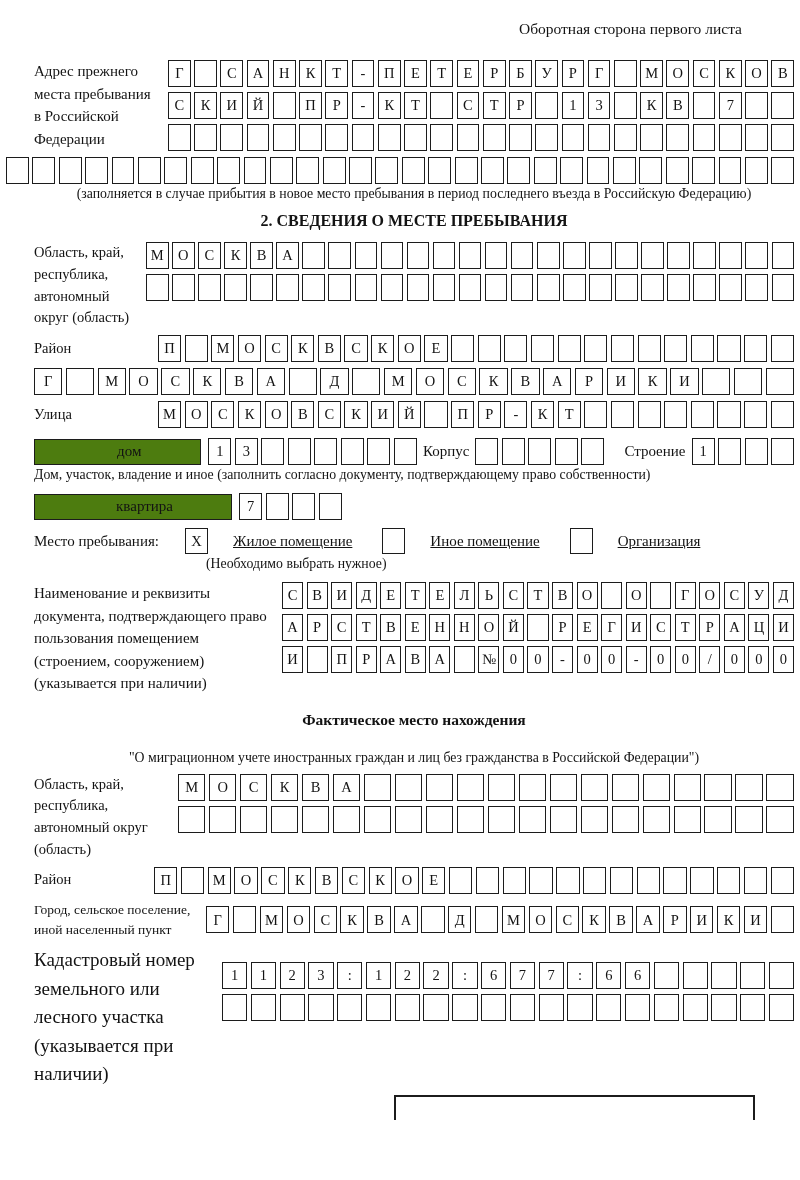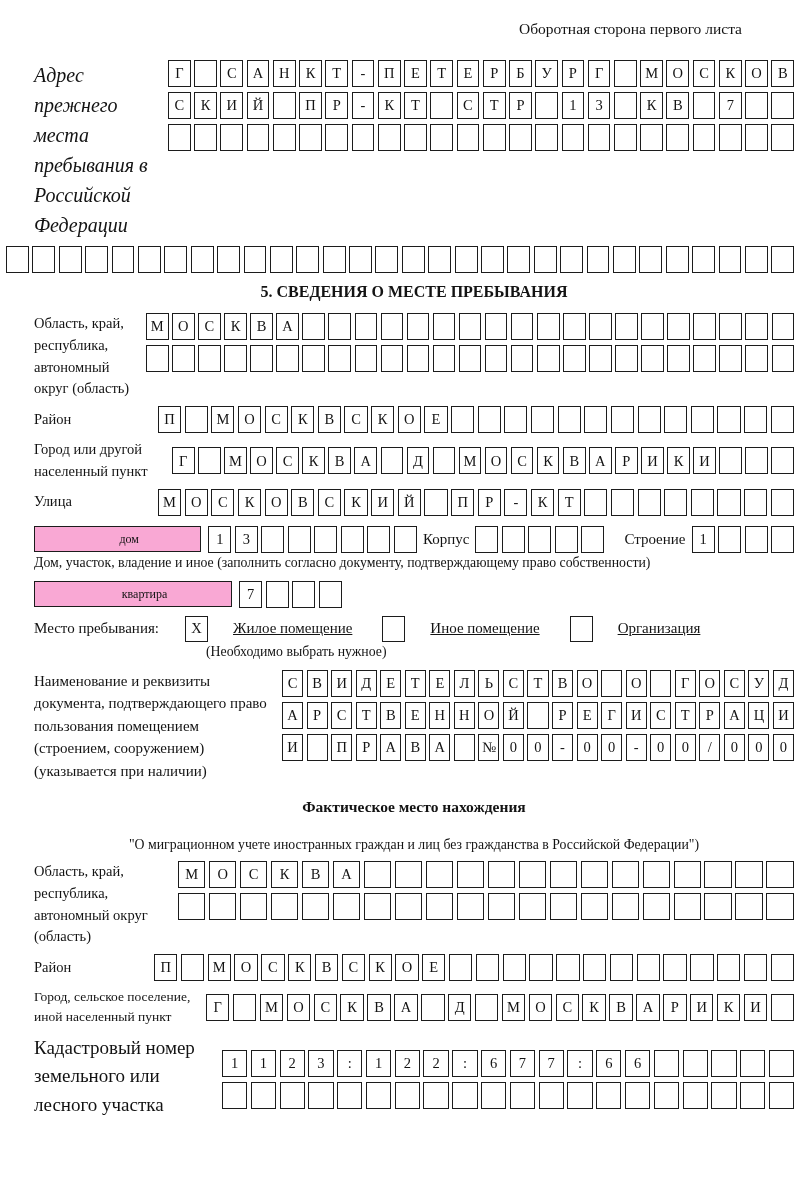--- a/index.html
+++ b/index.html
@@ -23,21 +23,21 @@
   .fullrow{margin-left:-28px;margin-top:0;}
 
   .caption{font-size:13.8px;margin:2px 0 8px;}
   .caption.centered{text-align:center;}
 
   .h-bold{font-weight:bold;text-align:center;font-size:16px;margin:10px 0 12px;}
   .h-bold2{font-weight:bold;text-align:center;font-size:15.5px;margin:16px 0 21px;}
 
   .inline-line{display:flex;align-items:center;font-size:14.5px;margin:10px 0 2px;flex-wrap:nowrap;}
   .labelbox{height:26px;border:1.6px solid #1c1c1c;display:flex;align-items:center;justify-content:center;
-      font-size:12px;box-sizing:border-box;background:#f9a8d4;padding-left:23px;}
+      font-size:15px;box-sizing:border-box;background:#4d7c0f;padding-left:23px;}
   .dom-box{width:168px;}
   .kv-box{width:198px;}
   .gap6{width:7px;flex:0 0 auto;}
   .small-label{padding:0 6px;white-space:nowrap;font-size:15px;}
 
   .chk{width:21px;height:24px;border:1.6px solid #1c1c1c;display:inline-flex;align-items:center;
       justify-content:center;font-size:14.5px;flex:0 0 auto;background:#fff;}
 
   .mesto-line{display:flex;align-items:center;font-size:15px;margin:8px 0 2px;gap:16px;}
   .mesto-line .ml-label{margin-right:10px;}
@@ -48,21 +48,21 @@
   .stamp-box{width:357px;height:177px;border:2px solid #1c1c1c;margin-left:360px;background:#fff;}
 </style>
 </head>
 <body>
 
 <div class="page">
 
   <div class="header-note">Оборотная сторона первого листа</div>
 
   <div class="frow">
-    <div class="flabel" style="flex-basis:134px;font-size:20px;font-style:italic;">Адрес прежнего места пребывания в Российской Федерации</div>
+    <div class="flabel" style="flex-basis:134px;font-size:15px;">Адрес прежнего места пребывания в Российской Федерации</div>
     <div class="fcells">
       <div class="boxrow">
           <span class="cell">Г</span>
           <span class="cell"></span>
           <span class="cell">С</span>
           <span class="cell">А</span>
           <span class="cell">Н</span>
           <span class="cell">К</span>
           <span class="cell">Т</span>
           <span class="cell">-</span>
@@ -162,22 +162,23 @@
       <span class="cell"></span>
       <span class="cell"></span>
       <span class="cell"></span>
       <span class="cell"></span>
       <span class="cell"></span>
       <span class="cell"></span>
       <span class="cell"></span>
       <span class="cell"></span>
       <span class="cell"></span>
     </div>
-
-  <div class="h-bold">5. СВЕДЕНИЯ О МЕСТЕ ПРЕБЫВАНИЯ</div>
+  <div class="caption centered">(заполняется в случае прибытия в новое место пребывания в период последнего въезда в Российскую Федерацию)</div>
+
+  <div class="h-bold">2. СВЕДЕНИЯ О МЕСТЕ ПРЕБЫВАНИЯ</div>
 
   <div class="frow">
     <div class="flabel" style="flex-basis:112px;">Область, край, республика, автономный округ (область)</div>
     <div class="fcells">
       <div class="boxrow">
           <span class="cell">М</span>
           <span class="cell">О</span>
           <span class="cell">С</span>
           <span class="cell">К</span>
           <span class="cell">В</span>
@@ -258,21 +259,20 @@
           <span class="cell"></span>
           <span class="cell"></span>
           <span class="cell"></span>
           <span class="cell"></span>
           <span class="cell"></span>
         </div>
     </div>
   </div>
 
   <div class="frow center">
-    <div class="flabel" style="flex-basis:138px;">Город или другой населенный пункт</div>
     <div class="fcells">
       <div class="boxrow">
           <span class="cell">Г</span>
           <span class="cell"></span>
           <span class="cell">М</span>
           <span class="cell">О</span>
           <span class="cell">С</span>
           <span class="cell">К</span>
           <span class="cell">В</span>
           <span class="cell">А</span>

